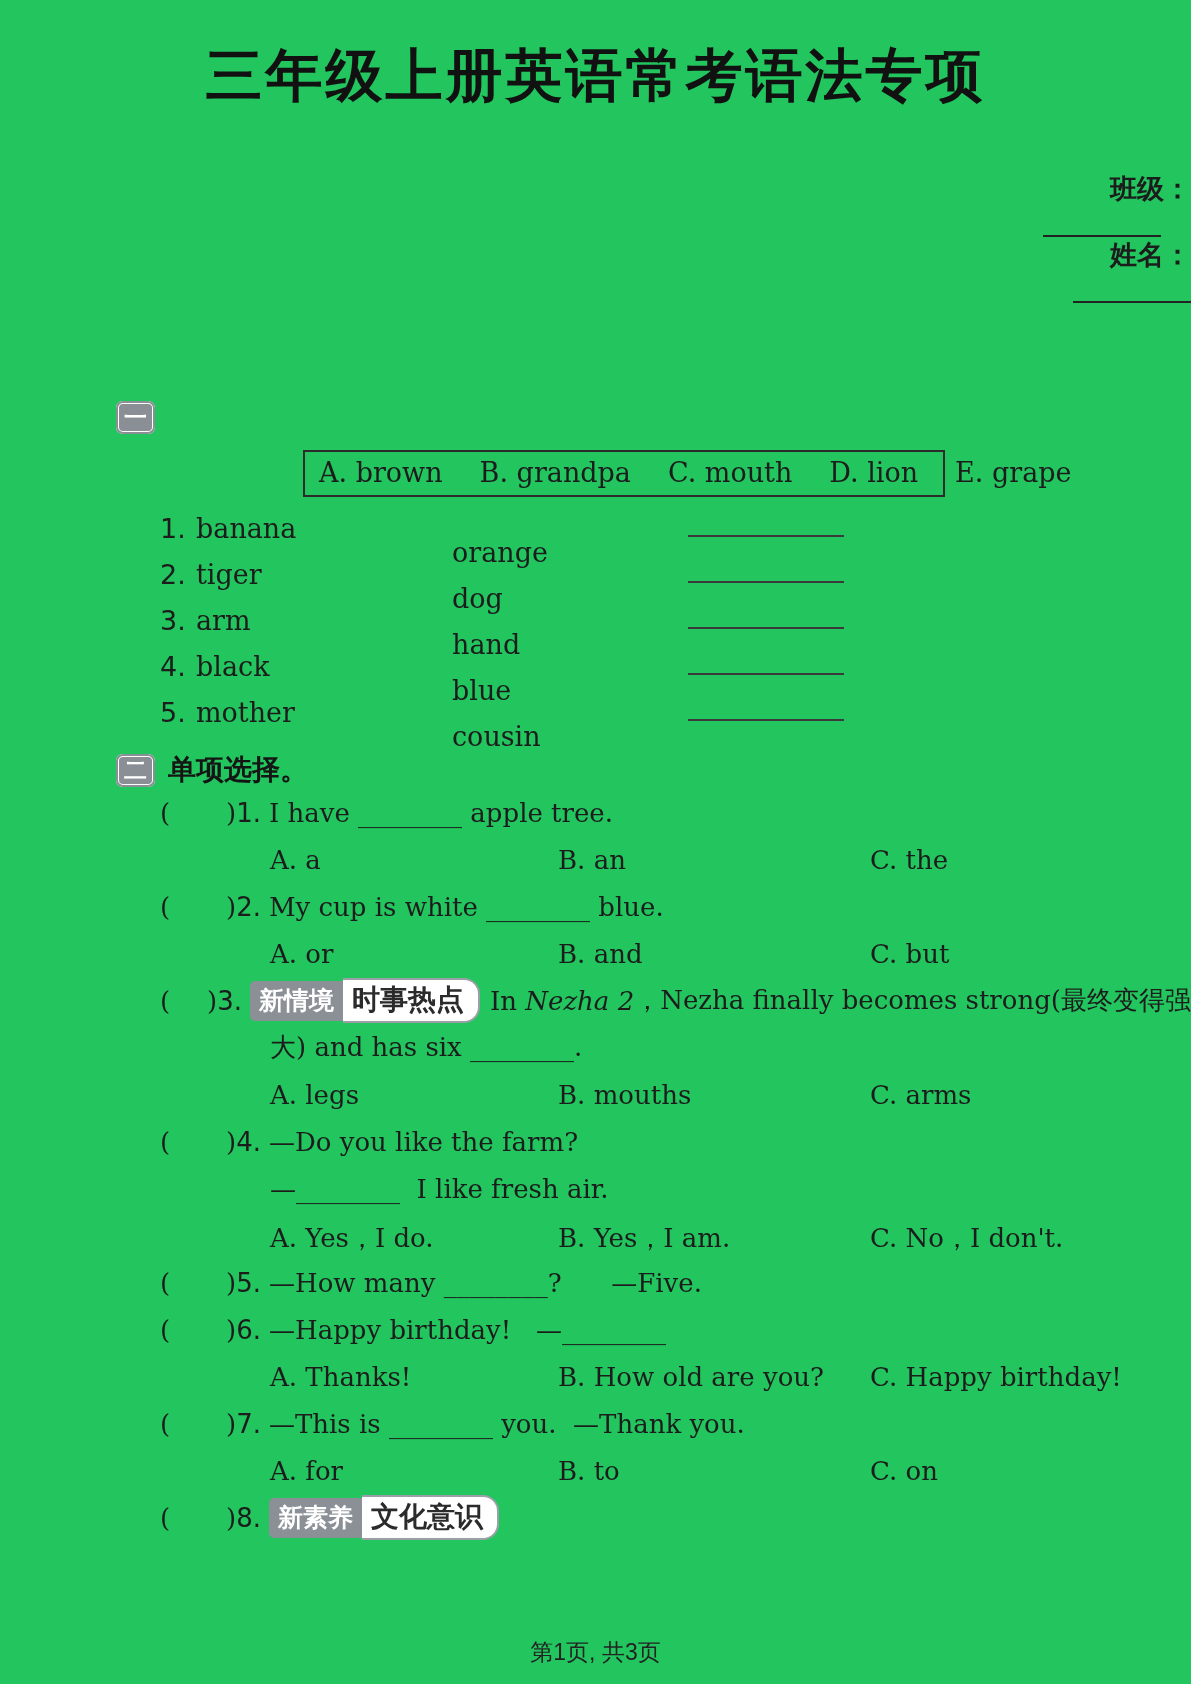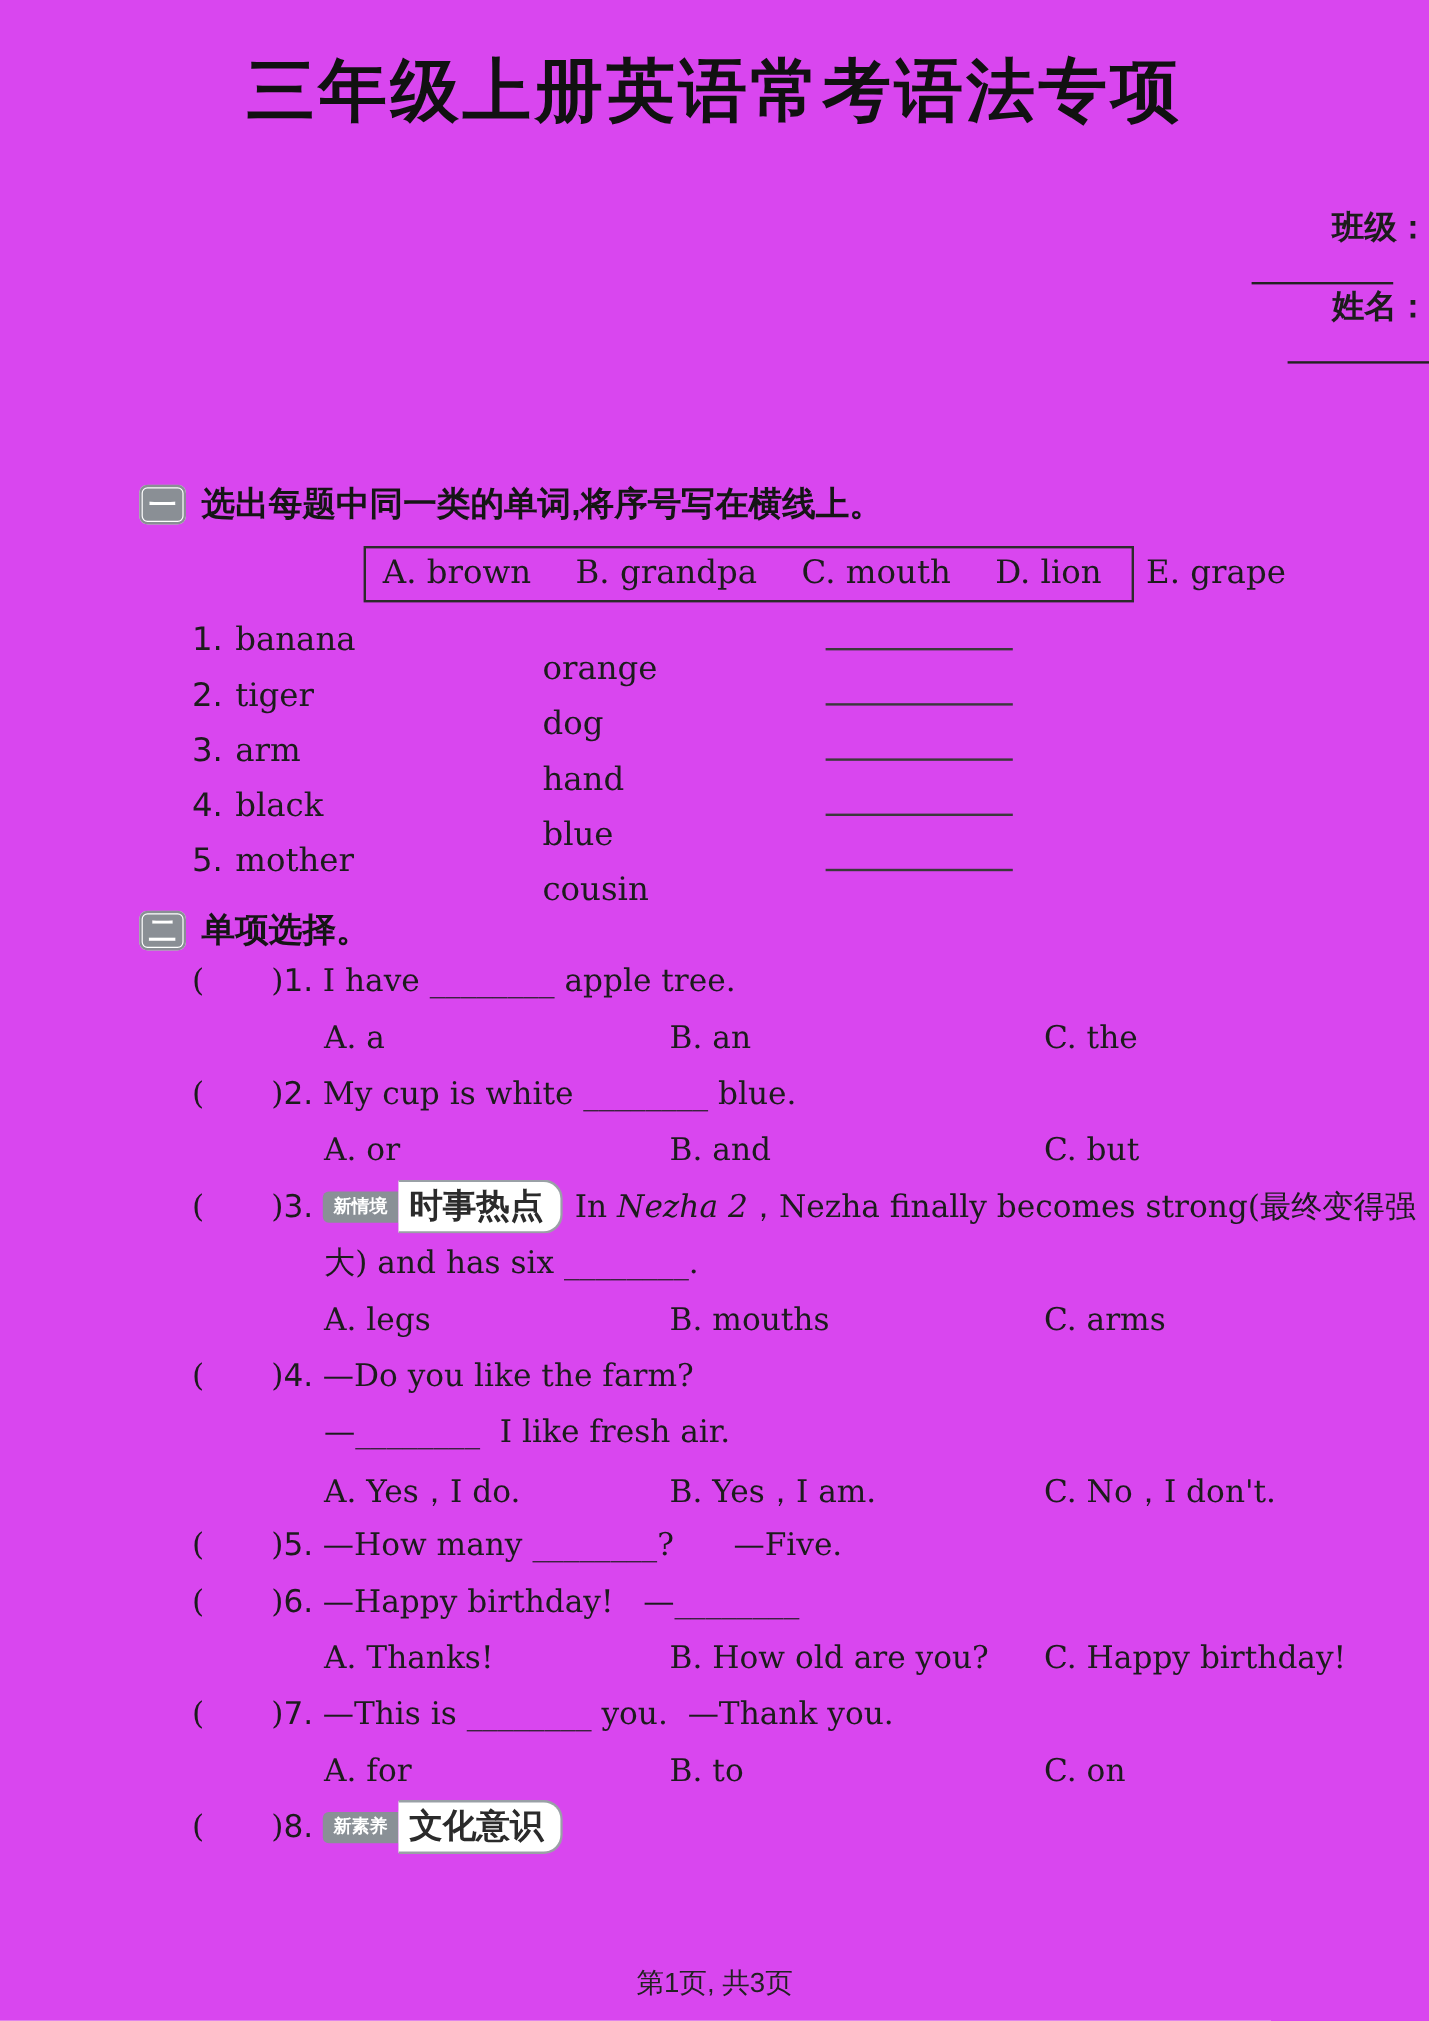--- a/index.html
+++ b/index.html
@@ -1,21 +1,21 @@
 <!DOCTYPE html>
 <html><head>
 <meta charset="utf-8">
 <style>
   * { margin:0; padding:0; box-sizing:border-box; }
   html,body { background:#e8e8e8; }
   .page {
     position:relative;
     width:1191px; height:1684px;
     margin:0 auto;
-    background:#d946ef;
+    background:#22c55e;
     color:#1c1c1c;
     font-family:"DejaVu Serif","Liberation Serif",serif;
     overflow:hidden;
   }
   
   .title {
     padding-top:38px;
     text-align:center;
     font-family:"Liberation Sans","DejaVu Sans",sans-serif;
     font-weight:900;
@@ -104,21 +104,21 @@
   .q-options { position:relative; height:47px; font-size:26px; white-space:pre; }
   .opt-a { position:absolute; left:270px; top:9px; }
   .opt-b { position:absolute; left:558px; top:9px; }
   .opt-c { position:absolute; left:870px; top:9px; }
   .italic { font-style:italic; }
   
   .badge-group { display:inline-flex; align-items:center; margin-right:10px; vertical-align:middle; }
   .badge-dark {
     background:#8a9096; color:#ffffff;
     font-family:"Liberation Sans","DejaVu Sans",sans-serif;
-    font-weight:bold; font-size:15px;
+    font-weight:bold; font-size:25px;
     padding:3px 9px 4px 9px;
     border-radius:5px 0 0 5px;
     white-space:nowrap;
   }
   .badge-light {
     background:#ffffff; color:#2b2b2b;
     border:2px solid #9aa0a6; border-left:none;
     font-family:"Liberation Sans","DejaVu Sans",sans-serif;
     font-weight:bold; font-size:28px;
     padding:1px 14px 2px 9px;
@@ -144,21 +144,20 @@
 
   <div class="id-line">
     <span>班级：</span>
       <span class="uline first"></span>
       <span>姓名：</span>
       <span class="uline"></span>
   </div>
 
   <div class="sec-header one">
     <span class="sec-icon">一</span>
-    <span>选出每题中同一类的单词,将序号写在横线上。</span>
   </div>
 
   <div class="word-bank">
     <span>A. brown</span>
     <span>B. grandpa</span>
     <span>C. mouth</span>
     <span>D. lion</span>
     <span>E. grape</span>
   </div>
 

